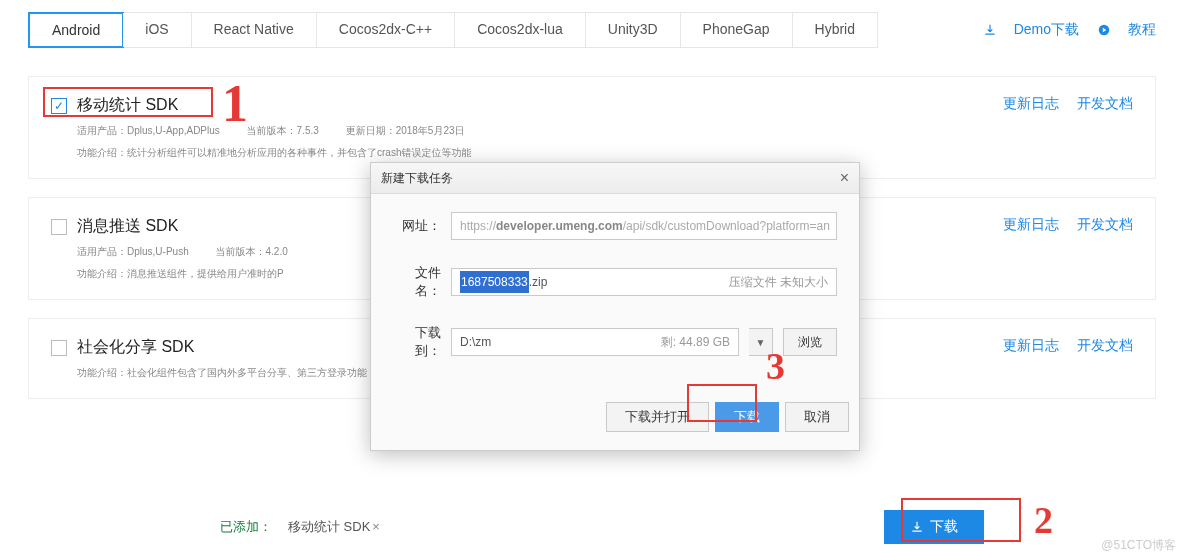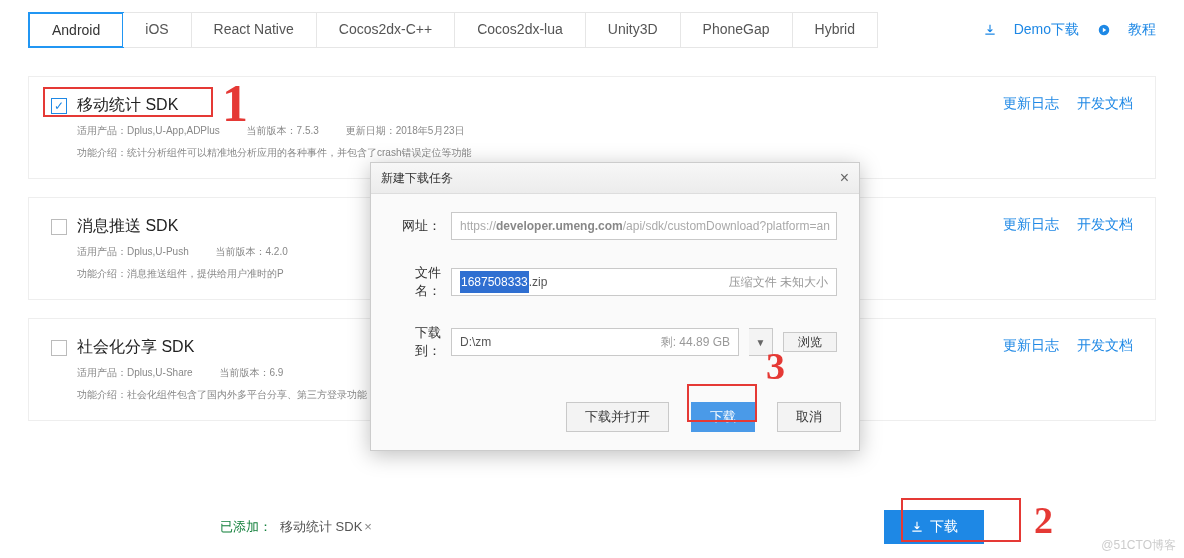--- a/index.html
+++ b/index.html
@@ -18,36 +18,36 @@
   .chk.checked { border-color: #1e88e5; }
   .sdk-title { font-size: 16px; color: #222; }
   .hl-red { border: 2px solid #e53935; position: absolute; pointer-events: none; }
   .meta { color: #888; font-size: 10px; margin-top: 8px; padding-left: 26px; }
   .meta span.lab { color: #888; }
   .meta span.val { color: #888; margin-right: 24px; }
   .sdk-links { position: absolute; right: 22px; top: 18px; display: flex; gap: 18px; }
   .sdk-links a { color: #1e88e5; text-decoration: none; font-size: 14px; }
   .footerbar { position: absolute; bottom: 14px; left: 0; right: 0; display: flex; align-items: center; padding: 0 40px; }
   .added { margin-left: 180px; color: #15803d; font-size: 13px; }
-  .chip { margin-left: 8px; color: #555; }
+  .chip { margin-left: 16px; color: #555; }
   .chip .x { color: #888; margin-left: 2px; cursor: pointer; }
   .dl-btn { margin-left: auto; margin-right: 160px; background: #1e88e5; color: #fff; padding: 8px 26px; border: none; font-size: 14px; display: flex; align-items: center; gap: 6px; cursor: pointer; }
   .dialog-mask { position: absolute; left: 370px; top: 162px; width: 490px; background: #fafafa; border: 1px solid #ccc; box-shadow: 0 4px 20px rgba(0,0,0,.25); }
   .dlg-title { background: linear-gradient(#f7f7f7,#ececec); border-bottom: 1px solid #ddd; padding: 6px 10px; font-size: 12px; display: flex; align-items: center; }
   .dlg-title .close { margin-left: auto; color: #666; font-size: 16px; cursor: pointer; }
   .dlg-body { padding: 18px 22px 6px 22px; }
   .row { display: flex; align-items: center; margin-bottom: 24px; gap: 10px; }
   .row .rlab { width: 48px; text-align: right; color: #333; font-size: 13px; }
   .row .box { flex: 1; border: 1px solid #c9c9c9; background: #fff; height: 28px; display: flex; align-items: center; padding: 0 8px; font-size: 12px; color: #555; overflow: hidden; white-space: nowrap; }
   .row .box.url { color: #aaa; }
   .row .box .sel { background: #2f6fd1; color: #fff; padding: 4px 1px; }
   .row .box .hint { margin-left: auto; color: #999; }
-  .row .btn { width: 54px; height: 20px; border: 1px solid #c9c9c9; background: #f3f3f3; font-size: 12px; color: #333; cursor: pointer; }
+  .row .btn { width: 54px; height: 28px; border: 1px solid #c9c9c9; background: #f3f3f3; font-size: 12px; color: #333; cursor: pointer; }
   .row .dropdown { width: 24px; height: 28px; border: 1px solid #c9c9c9; border-left: none; background: #f3f3f3; display: flex; align-items: center; justify-content: center; font-size: 10px; color: #666; cursor: pointer; }
-  .dlg-actions { display: flex; justify-content: flex-end; gap: 22px; padding: 12px 18px 18px; }
+  .dlg-actions { display: flex; justify-content: flex-end; gap: 6px; padding: 12px 10px 18px; }
   .dlg-actions button { height: 30px; padding: 0 18px; border: 1px solid #c9c9c9; background: #f3f3f3; font-size: 13px; color: #333; cursor: pointer; }
   .dlg-actions button.primary { background: #4a9ae8; color: #fff; border-color: #4a9ae8; }
   .annot { position: absolute; color: #e53935; font-family: "Segoe Script","Comic Sans MS",cursive; font-weight: bold; pointer-events: none; }
   .watermark { position: absolute; right: 8px; bottom: 4px; color: #ccc; font-size: 12px; }
   svg.ico { width: 14px; height: 14px; }
 </style>
 </head>
 <body>
 
 <div class="topbar">
@@ -117,24 +117,20 @@
       <a href="#">开发文档</a>
     </div>
   </div>
 
   <div class="sdk-card">
     <div class="sdk-head">
       <span class="chk"></span>
       <span class="sdk-title">社会化分享 SDK</span>
     </div>
     <div class="meta">
-      <span class="lab">适用产品：</span><span class="val">Dplus,U-Share</span>
-      <span class="lab">当前版本：</span><span class="val">6.9</span>
-    </div>
-    <div class="meta">
       <span class="lab">功能介绍：</span><span>社会化组件包含了国内外多平台分享、第三方登录功能，为了让您的下载和集成包更加精简，在您下载之前，请勾选您需要的平台。</span>
     </div>
     <div class="sdk-links">
       <a href="#">更新日志</a>
       <a href="#">开发文档</a>
     </div>
   </div>
 
 </div>
 

